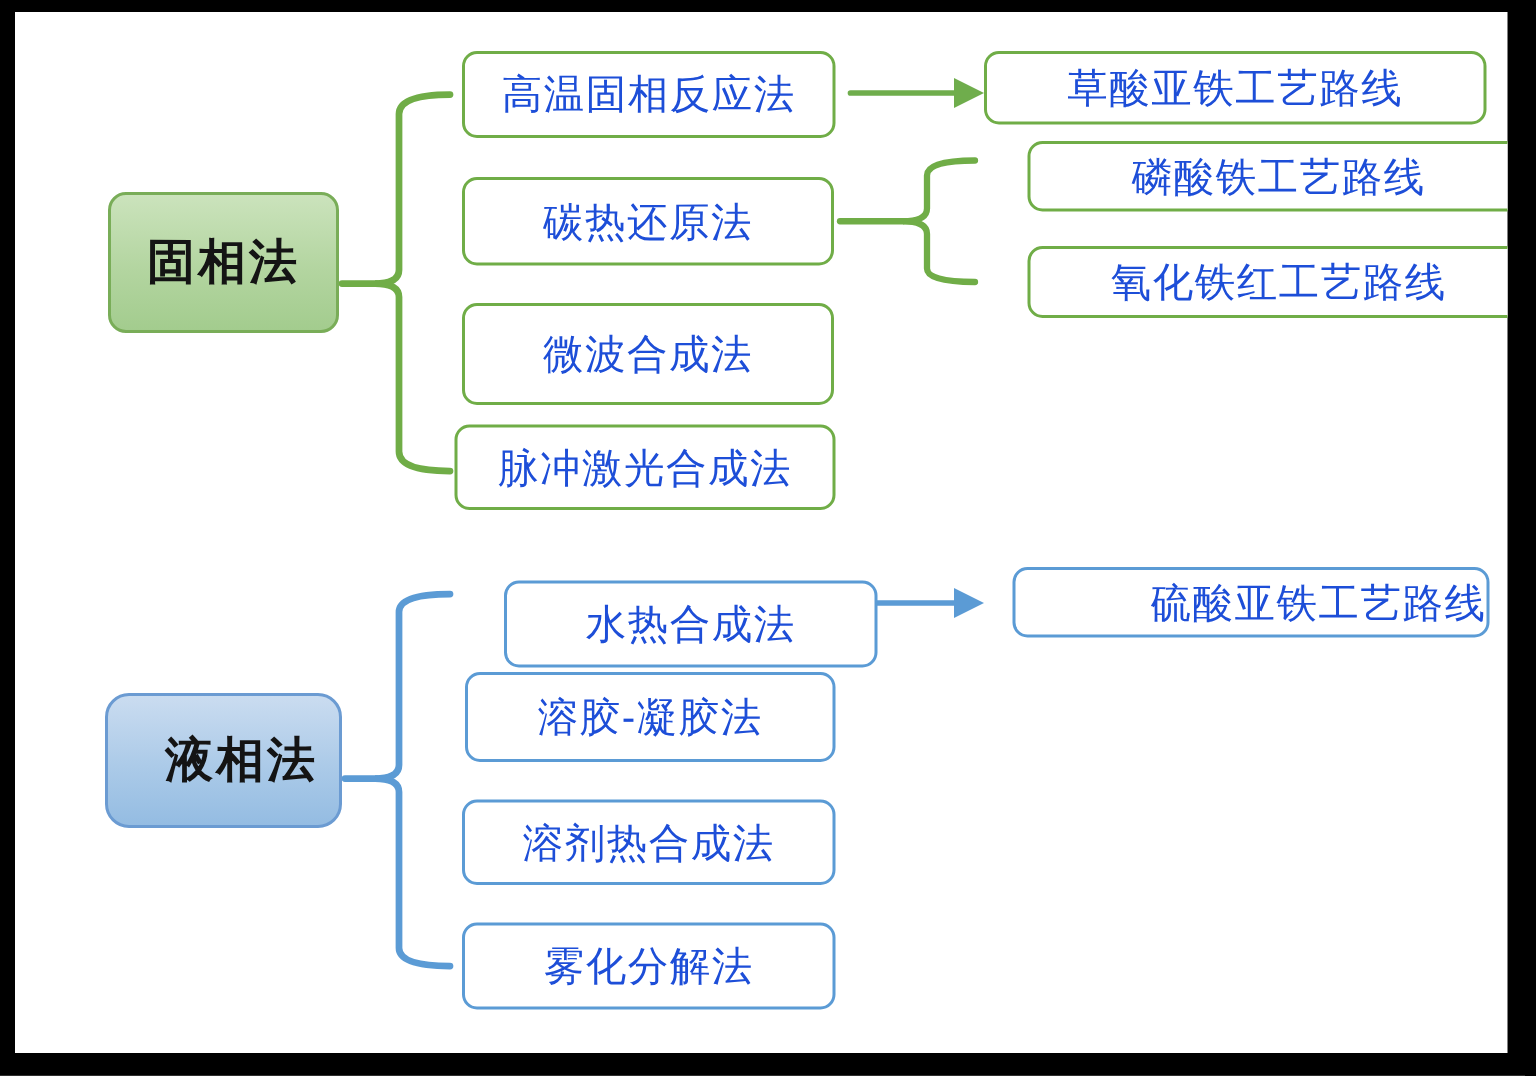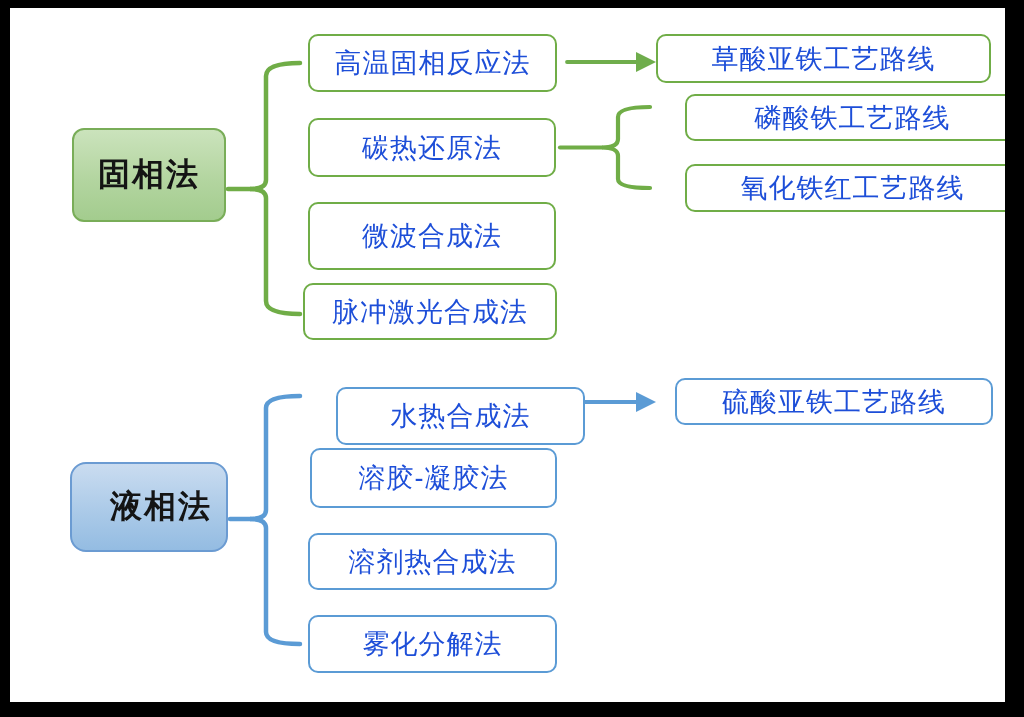--- a/index.html
+++ b/index.html
@@ -70,18 +70,18 @@
     </div>
     <div class="box blue" style="left:300px;top:440px;width:247px;height:60px;">
       <span class="lbl">溶胶-凝胶法</span>
     </div>
     <div class="box blue" style="left:298px;top:525px;width:249px;height:57px;">
       <span class="lbl">溶剂热合成法</span>
     </div>
     <div class="box blue" style="left:298px;top:607px;width:249px;height:58px;">
       <span class="lbl">雾化分解法</span>
     </div>
-    <div class="box blue" style="left:665px;top:370px;width:318px;height:47px;">
+    <div class="box blue" style="left:665px;top:370px;width:318px;height:47px;justify-content:flex-end;">
       <span class="lbl">硫酸亚铁工艺路线</span>
     </div>
 
   </div>
 </div>
 
 </body></html>

